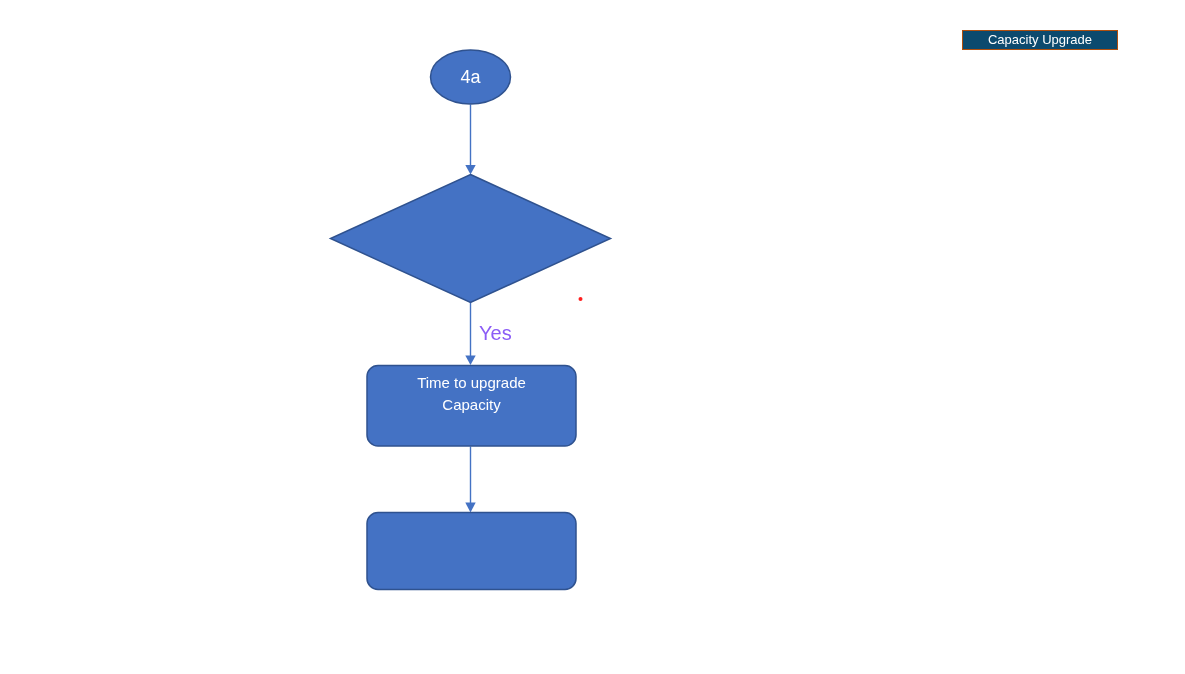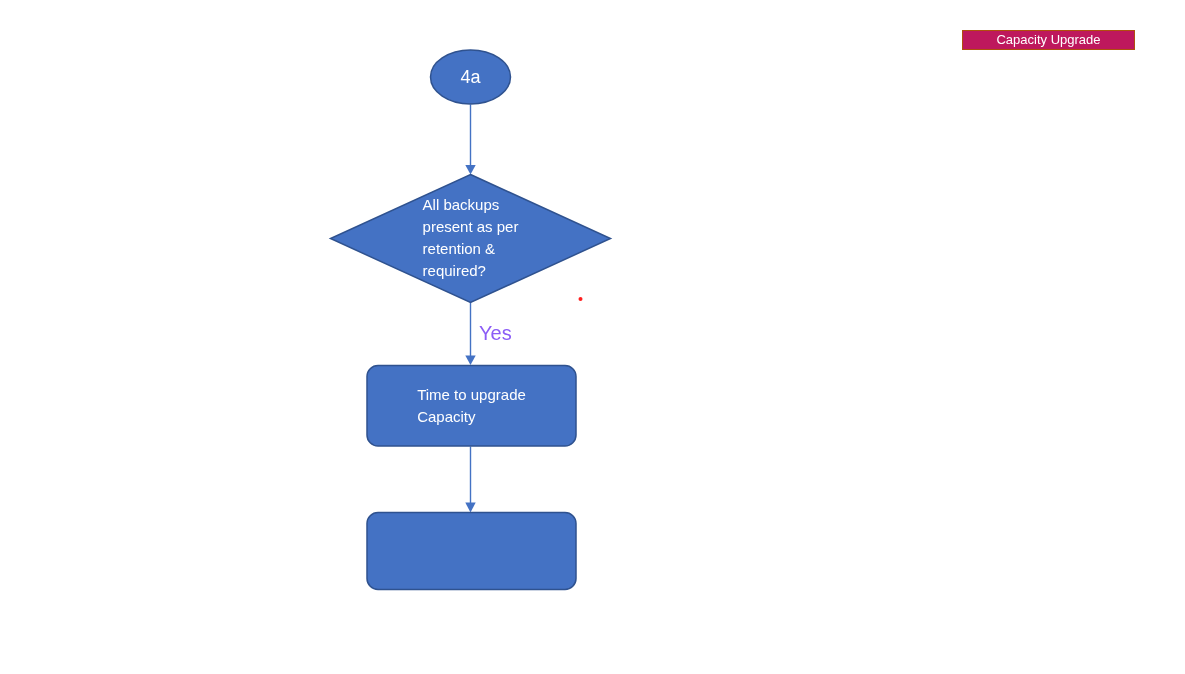--- a/index.html
+++ b/index.html
@@ -25,42 +25,42 @@
   }
   .connector-line {
     stroke-width: 1.4;
     fill: none;
   }
   .node-label {
     position: absolute;
     display: flex;
     align-items: center;
     justify-content: center;
-    text-align: left;
+    text-align: center;
     color: #ffffff;
     white-space: pre-line;
     pointer-events: none;
   }
   .start-label  { left: 430px; top: 50px;  width: 81px;  height: 54px; font-size: 18px; }
   .decision-label { left: 385px; top: 183px; width: 171px; height: 110px; font-size: 15px; line-height: 22px; }
-  .process1-label { left: 367px; top: 365px; width: 209px; height: 81px; font-size: 15px; line-height: 22px; }
+  .process1-label { left: 367px; top: 353px; width: 209px; height: 81px; font-size: 15px; line-height: 22px; }
   .process2-label { left: 367px; top: 513px; width: 209px; height: 77px; font-size: 15px; }
   .edge-label-yes {
     position: absolute;
     left: 479px; top: 322px;
     width: 70px; height: 26px;
     font-size: 20px;
     color: #8b5cf6;
     text-align: left;
   }
   .legend-banner {
     position: absolute;
     left: 962px; top: 30px;
-    width: 173px; height: 20px;
-    background: #be185d;
+    width: 156px; height: 20px;
+    background: #0c4a6e;
     border: 1px solid #B04F0E;
     box-sizing: border-box;
     color: #ffffff;
     font-size: 13px;
     line-height: 18px;
     text-align: center;
   }
 </style>
 </head>
 <body>
@@ -84,24 +84,20 @@
 
     <rect class="shape" x="367" y="365.5" width="209" height="80.5" rx="11" ry="11" fill="#4472C4"></rect>
 
     <rect class="shape" x="367" y="512.5" width="209" height="77" rx="11" ry="11" fill="#4472C4"></rect>
 
     <circle cx="580.5" cy="299" r="2" fill="#FF1F1F"></circle>
   </svg>
 
   <div class="node-label start-label">4a</div>
 
-  <div class="node-label decision-label">All backups
-present as per
-retention &amp;
-required?</div>
 
   <div class="node-label process1-label">Time to upgrade
 Capacity</div>
 
 
   <div class="edge-label-yes">Yes</div>
 
   <div class="legend-banner">Capacity Upgrade</div>
 
 </div>

